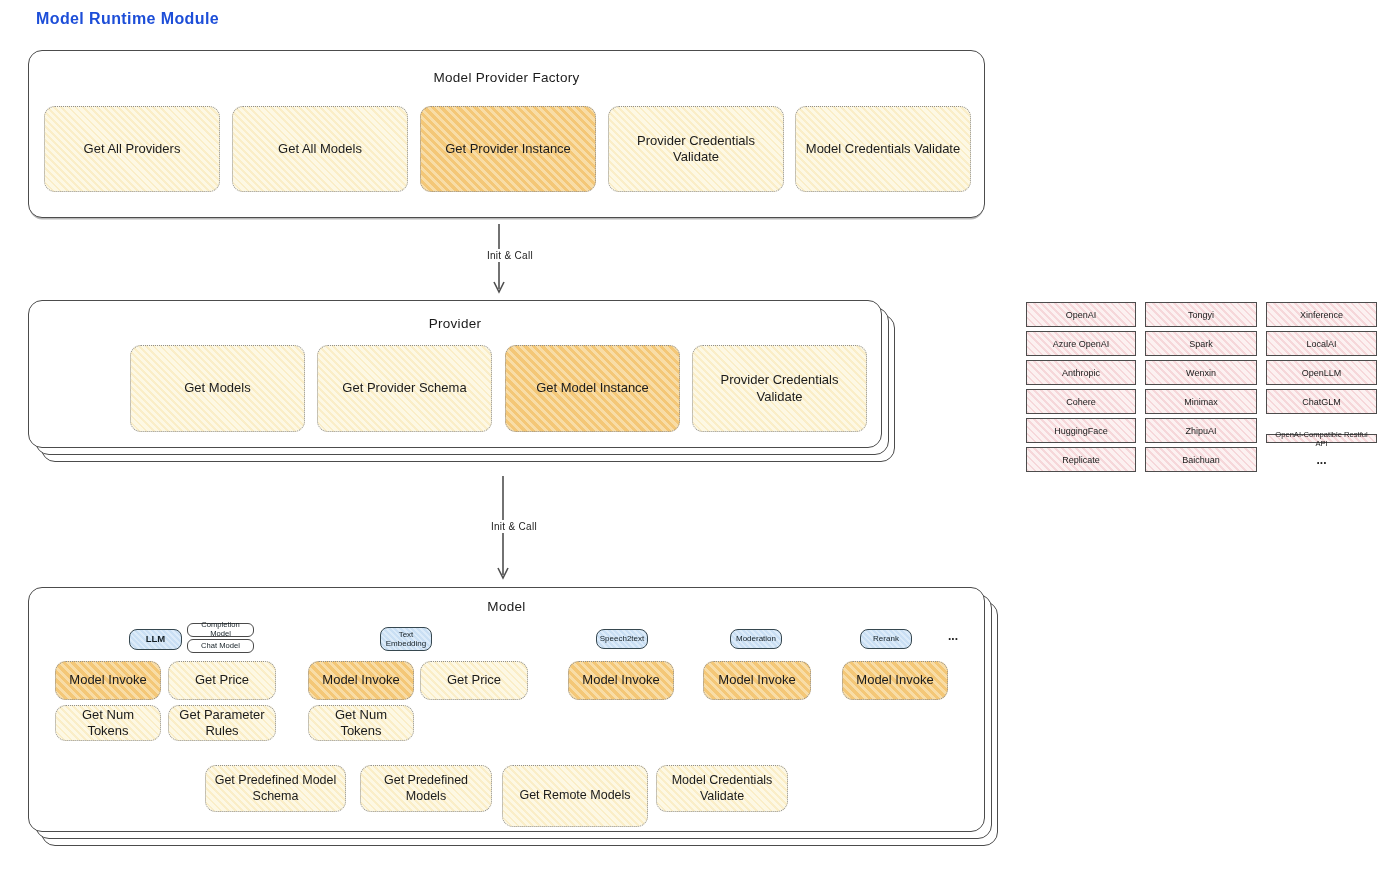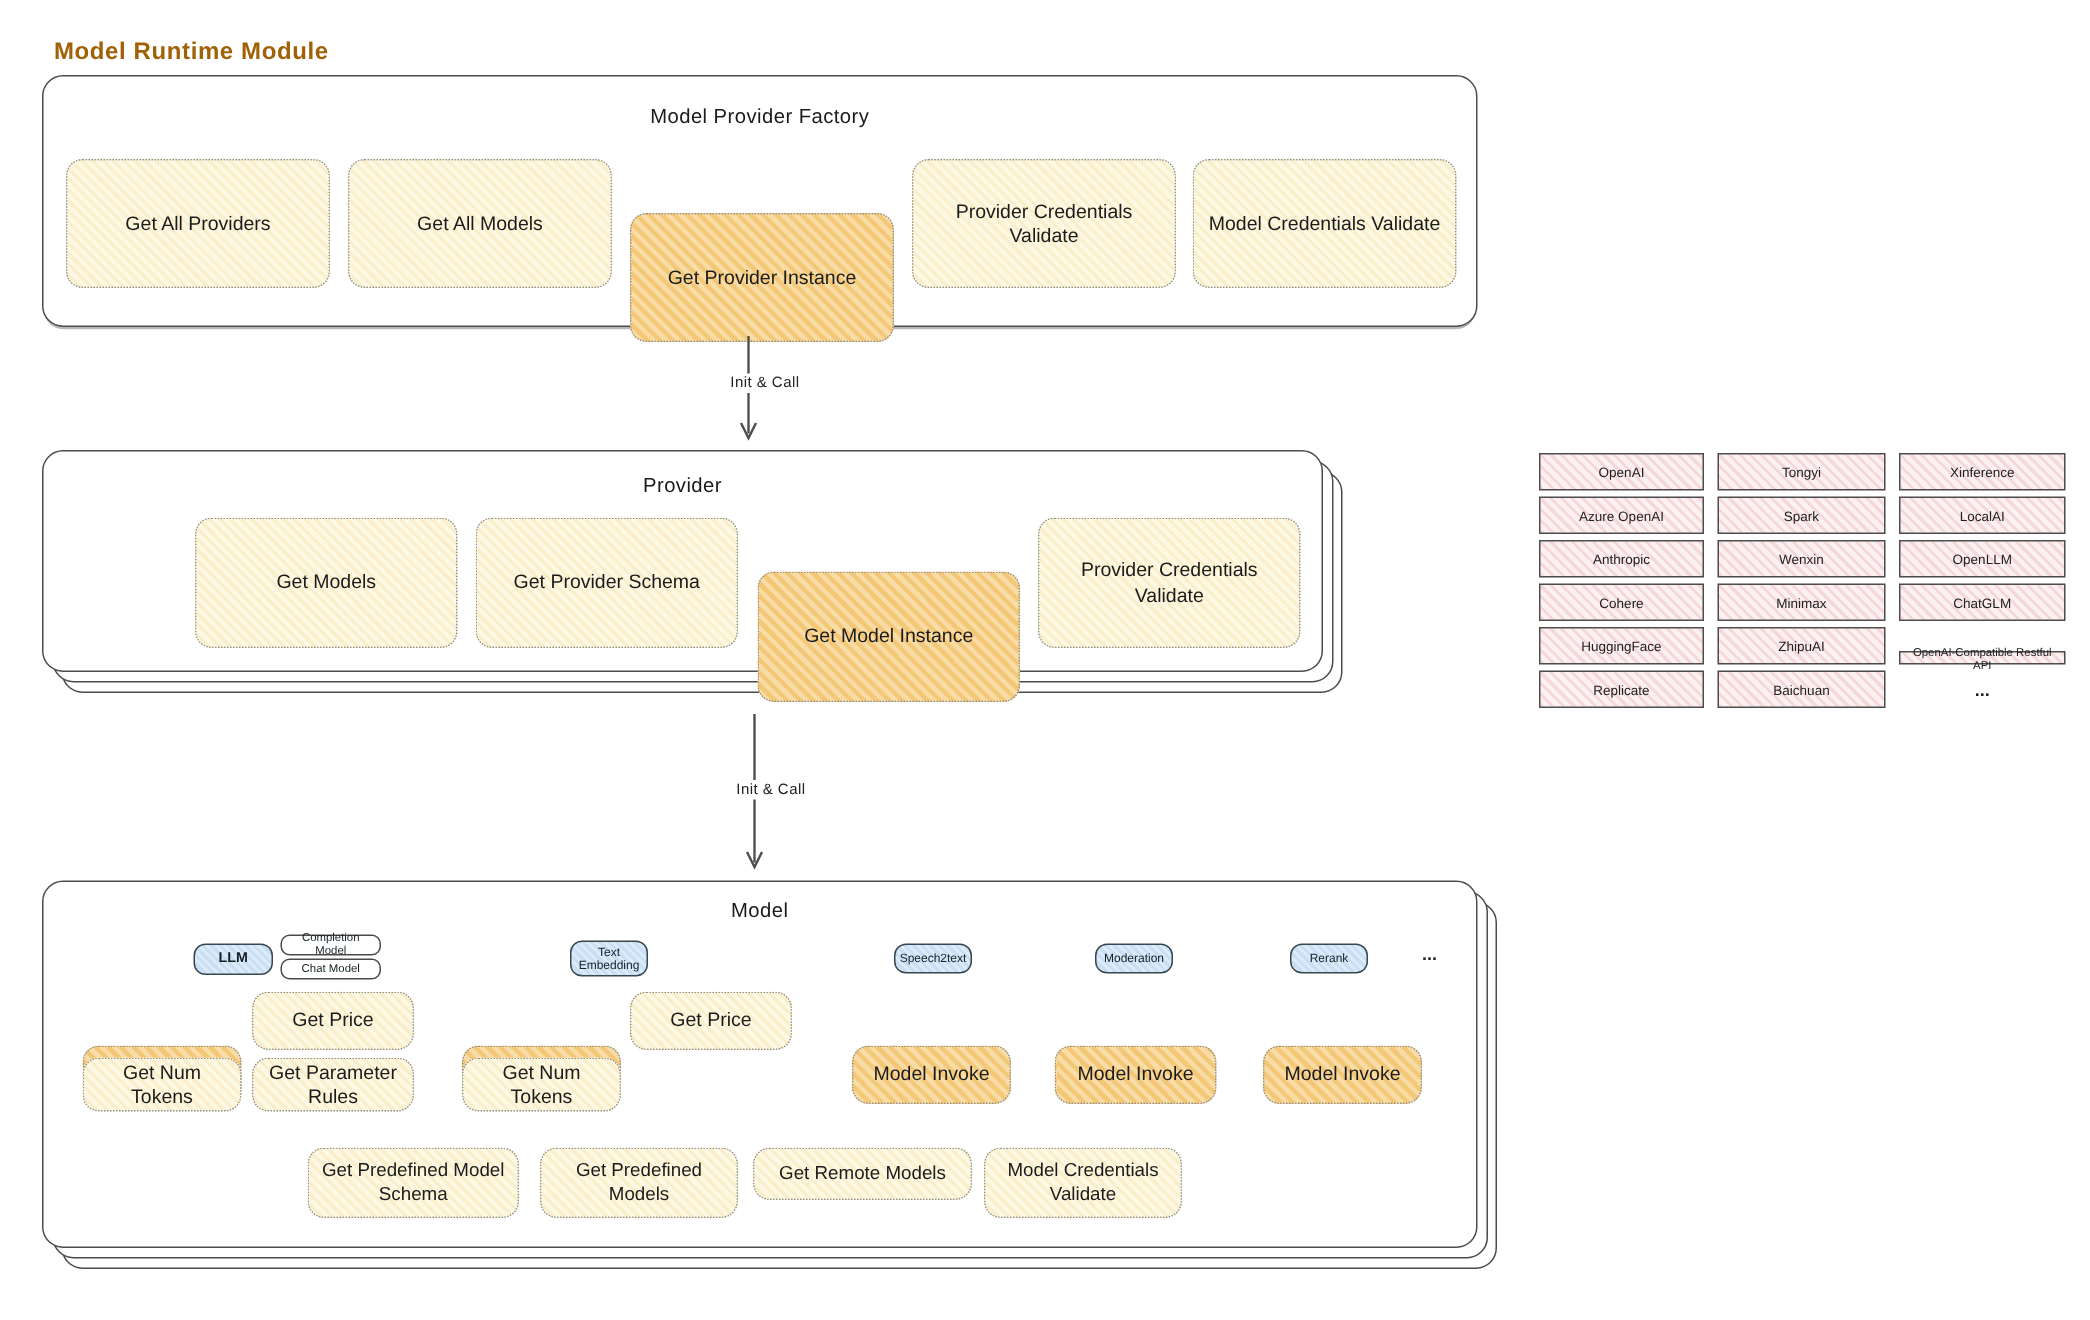--- a/index.html
+++ b/index.html
@@ -2,21 +2,21 @@
 <html><head>
 <meta charset="utf-8">
 <style>
   html,body{margin:0;padding:0;}
   body{
     width:1393px;height:880px;position:relative;background:#ffffff;
     font-family:"Liberation Sans", sans-serif;color:#1c1c1c;overflow:hidden;
   }
   .page-title{
     position:absolute;left:36px;top:10px;font-size:16px;font-weight:700;
-    letter-spacing:.4px;color:#a16207;margin-top:16px;
+    letter-spacing:.4px;color:#1d4ed8;
   }
   
   .stackwrap{position:absolute;}
   .layer,.mainbox{
     position:absolute;inset:0;background:#fff;
     border:1.6px solid #4c4c4c;border-radius:14px;
   }
   .box-title{
     position:absolute;left:0;right:0;text-align:center;
     font-size:13.5px;color:#1b1b1b;letter-spacing:.3px;
@@ -25,21 +25,20 @@
   .fn{
     position:absolute;display:flex;align-items:center;justify-content:center;
     text-align:center;border:1.4px dotted #8f8f8f;border-radius:11px;
     font-size:13px;line-height:1.25;color:#1b1b1b;padding:2px 4px;box-sizing:border-box;
   }
   .fn.light{
     background:repeating-linear-gradient(45deg, rgba(243,214,134,.30) 0 2px, rgba(255,255,255,0) 2px 5px), #fdf8e4;
   }
   .fn.hl{
     background:repeating-linear-gradient(45deg, rgba(242,186,89,.55) 0 3px, rgba(255,246,224,.15) 3px 6px), #f7d89c;
-    margin-top:36px;
   }
   
   .pgrid{
     position:absolute;left:1026px;top:302px;
     display:grid;grid-template-columns:110px 112px 111px;
     grid-auto-rows:25px;column-gap:9px;row-gap:4px;
   }
   .chip{
     display:flex;align-items:center;justify-content:center;text-align:center;
     border:1.3px solid #4c4c4c;border-radius:0;font-size:9px;color:#222;
@@ -147,15 +146,15 @@
   <div class="fn hl" style="left:540px;top:74px;width:106px;height:39px">Model Invoke</div>
   <div class="fn hl" style="left:675px;top:74px;width:108px;height:39px">Model Invoke</div>
   <div class="fn hl" style="left:814px;top:74px;width:106px;height:39px">Model Invoke</div>
 
   <div class="fn light" style="left:27px;top:118px;width:106px;height:36px">Get Num Tokens</div>
   <div class="fn light" style="left:140px;top:118px;width:108px;height:36px">Get Parameter Rules</div>
   <div class="fn light" style="left:280px;top:118px;width:106px;height:36px">Get Num Tokens</div>
 
   <div class="fn light" style="left:177px;top:178px;width:141px;height:47px;font-size:12.5px">Get Predefined Model Schema</div>
   <div class="fn light" style="left:332px;top:178px;width:132px;height:47px;font-size:12.5px">Get Predefined Models</div>
-  <div class="fn light" style="left:474px;top:178px;width:146px;height:35px;font-size:12.5px">Get Remote Models</div>
+  <div class="fn light" style="left:474px;top:178px;width:146px;height:62px;font-size:12.5px">Get Remote Models</div>
   <div class="fn light" style="left:628px;top:178px;width:132px;height:47px;font-size:12.5px">Model Credentials Validate</div>
 </div>
 
 </body></html>

